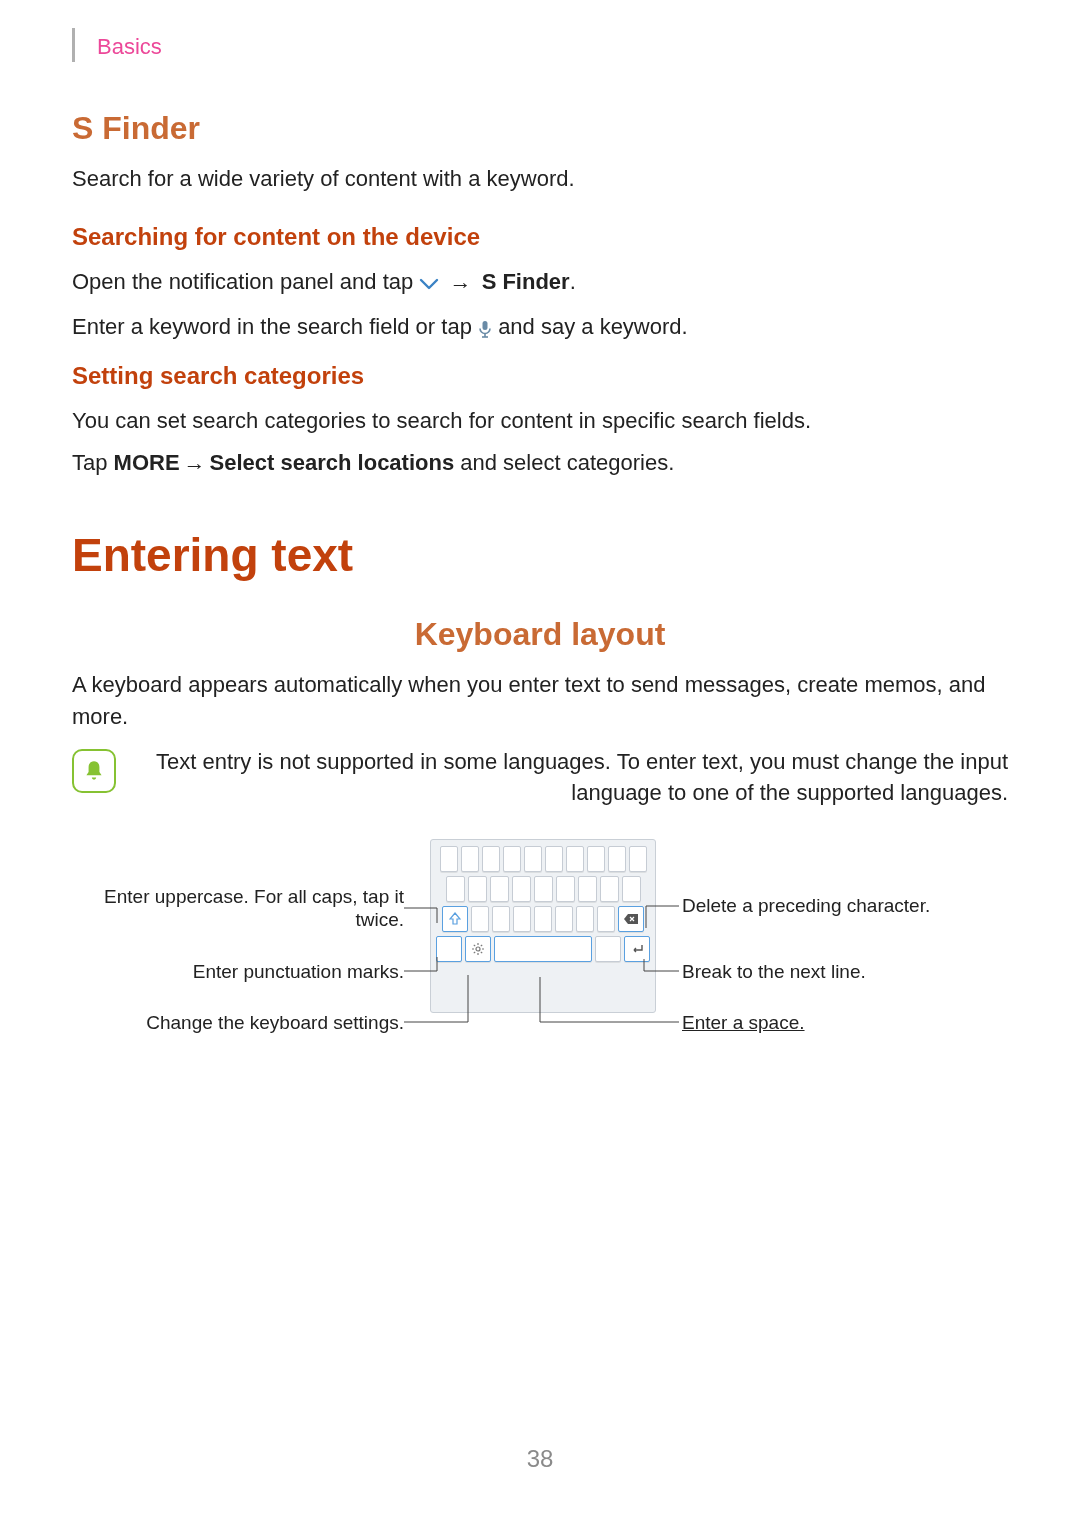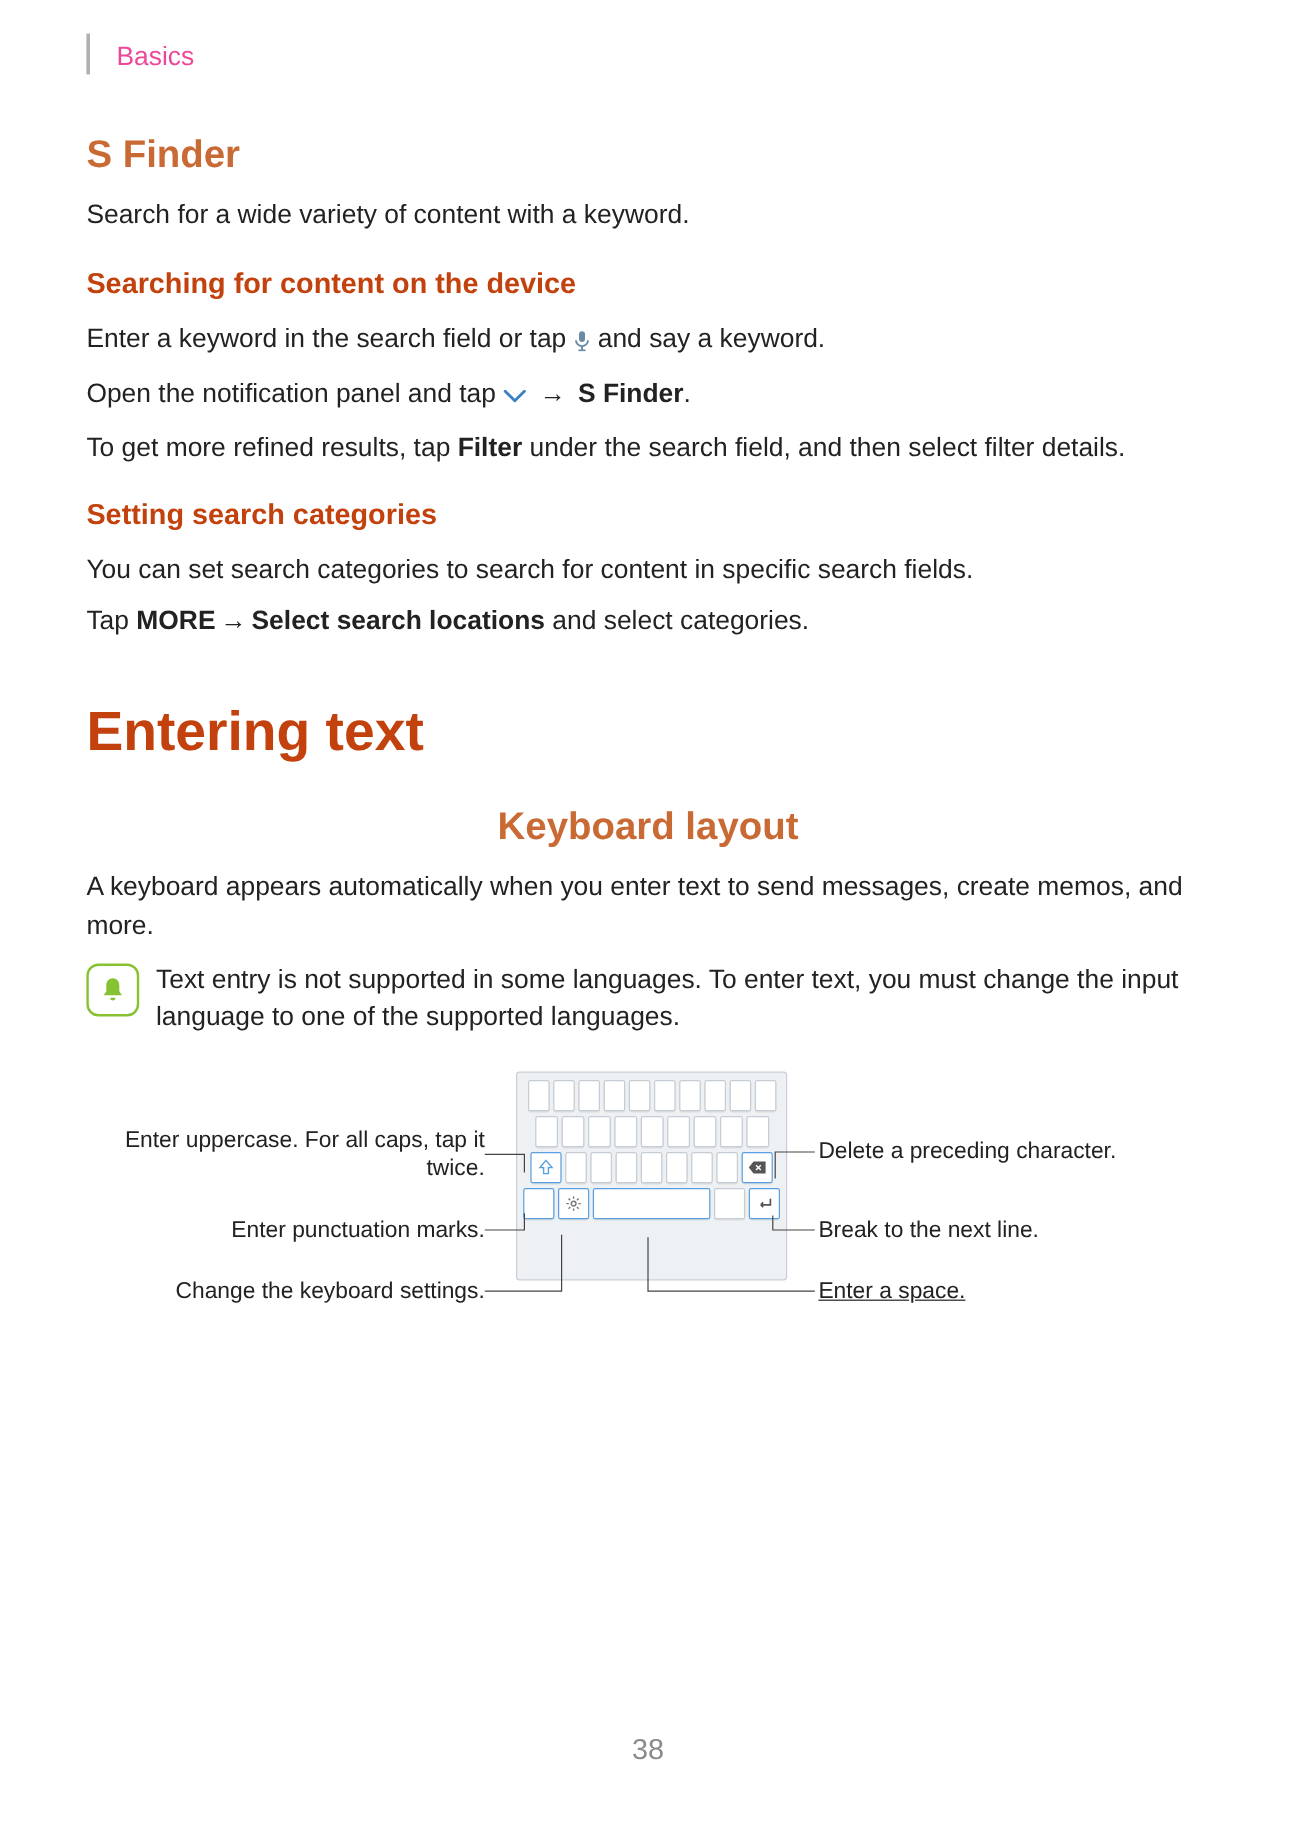--- a/index.html
+++ b/index.html
@@ -75,20 +75,21 @@
     font-size: 32px;
     font-weight: 700;
     margin-bottom: 16px;
     text-align: center;
   }
   .note-row {
     display: flex;
     align-items: flex-start;
     gap: 14px;
     margin-bottom: 30px;
+    text-align: right;
   }
   .note-icon {
     width: 44px;
     height: 44px;
     border: 2.5px solid #86c232;
     border-radius: 10px;
     display: flex;
     align-items: center;
     justify-content: center;
     flex: none;
@@ -178,48 +179,45 @@
 <div class="page">
   <div class="header">
     <div class="header-bar"></div>
     <div class="header-text">Basics</div>
   </div>
 
   <h2 class="sfinder">S Finder</h2>
   <p class="body">Search for a wide variety of content with a keyword.</p>
 
   <h3 class="sub">Searching for content on the device</h3>
+
+  <div class="line">
+    <span>Open the notification panel and tap </span>
+    <span class="icon-chevron">
+      <svg width="20" height="14" viewBox="0 0 20 14">
+          <path d="M2 2 L10 10 L18 2" fill="none" stroke="#3a82c4" stroke-width="2.4" stroke-linecap="round" stroke-linejoin="round"></path>
+        </svg>
+    </span>
+    <span class="arrow"> → </span>
+    <b>S Finder</b><span>.</span>
+  </div>
 
   <div class="line">
     <span>Enter a keyword in the search field or tap </span>
     <span class="icon-mic">
       <svg width="14" height="18" viewBox="0 0 14 18">
         <rect x="4.5" y="1" width="5" height="9" rx="2.5" fill="#6a8ba6"></rect>
         <path d="M2 8.5a5 5 0 0 0 10 0" fill="none" stroke="#6a8ba6" stroke-width="1.6"></path>
         <line x1="7" y1="13.5" x2="7" y2="17" stroke="#6a8ba6" stroke-width="1.6"></line>
         <line x1="4" y1="17" x2="10" y2="17" stroke="#6a8ba6" stroke-width="1.6"></line>
       </svg>
     </span>
     <span> and say a keyword.</span>
   </div>
 
-  <div class="line">
-    <span>Open the notification panel and tap </span>
-    <span class="icon-chevron">
-      <svg width="20" height="14" viewBox="0 0 20 14">
-          <path d="M2 2 L10 10 L18 2" fill="none" stroke="#3a82c4" stroke-width="2.4" stroke-linecap="round" stroke-linejoin="round"></path>
-        </svg>
-    </span>
-    <span class="arrow"> → </span>
-    <b>S Finder</b><span>.</span>
-  </div>
-
-  <div class="line" style="margin-bottom:26px;">
-    <span>To get more refined results, tap </span><b>Filter</b><span> under the search field, and then select filter details.</span>
-  </div>
 
   <h3 class="sub">Setting search categories</h3>
   <div class="line">You can set search categories to search for content in specific search fields.</div>
   <div class="line">
     <span>Tap </span><b>MORE</b><span class="arrow"> → </span><b>Select search locations</b><span> and select categories.</span>
   </div>
 
   <h1 class="entering">Entering text</h1>
   <h2 class="keyboard">Keyboard layout</h2>
   <p class="body" style="margin-bottom:14px;">A keyboard appears automatically when you enter text to send messages, create memos, and more.</p>

